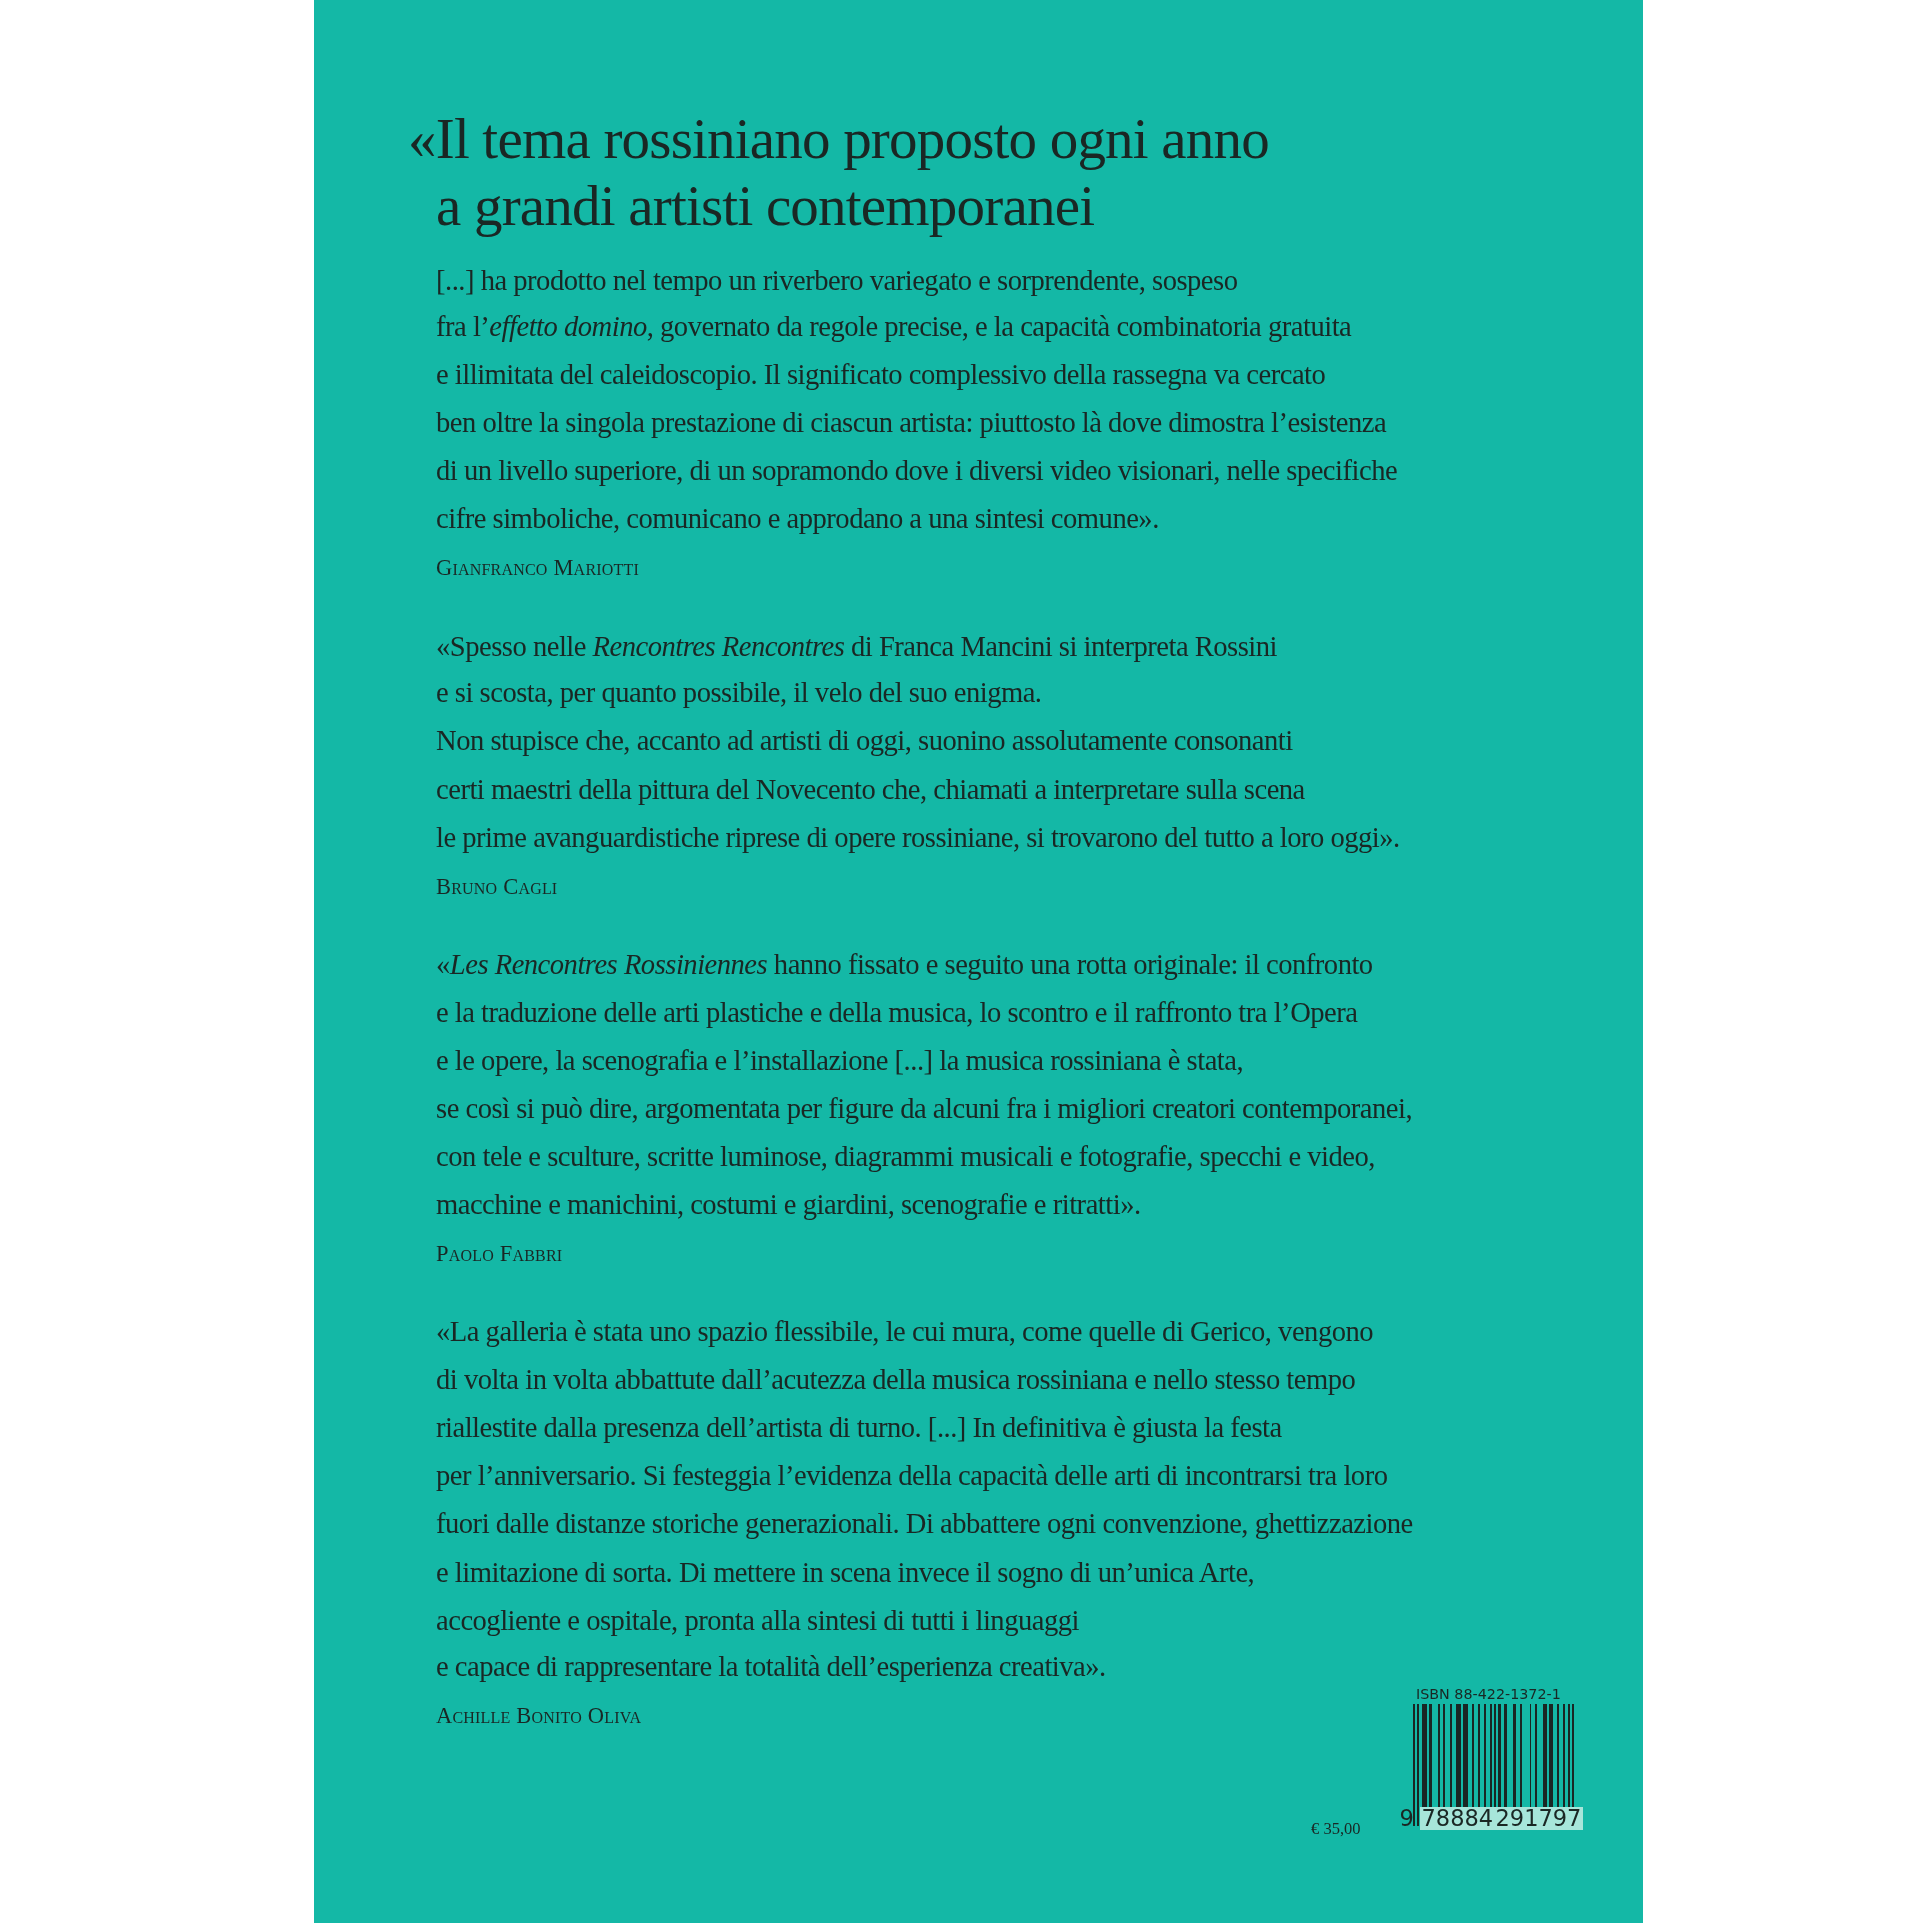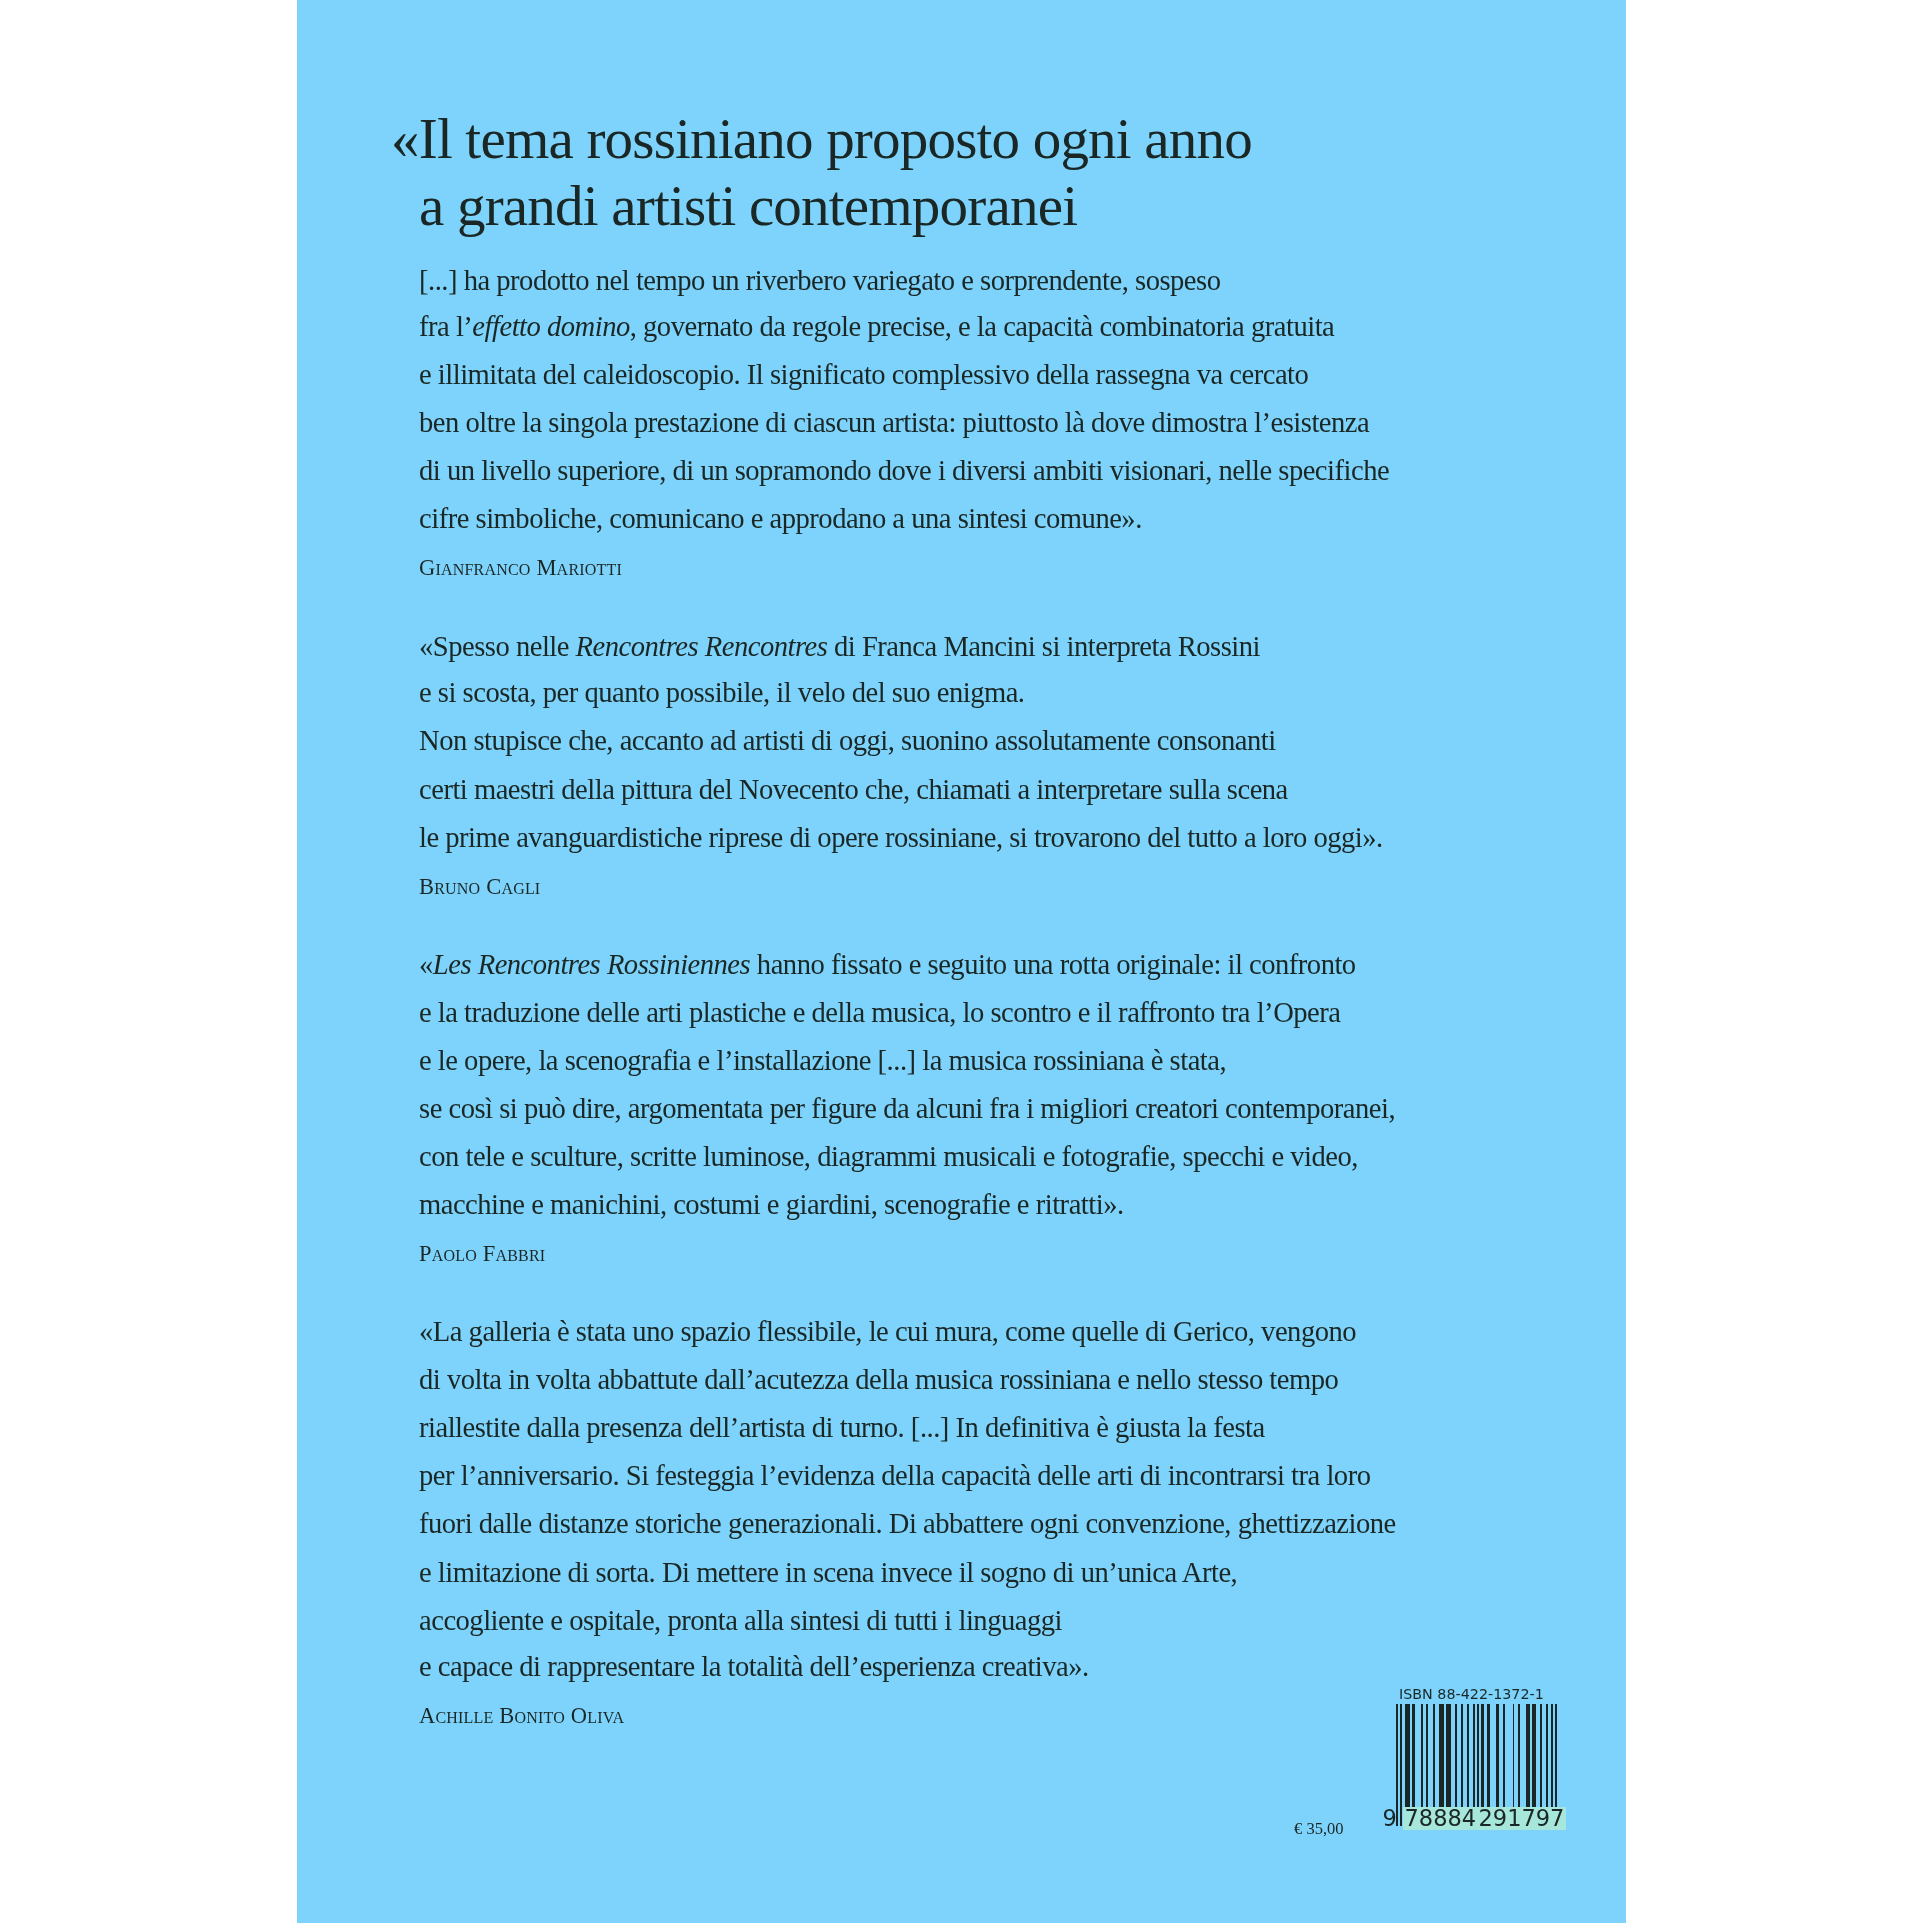--- a/index.html
+++ b/index.html
@@ -1,17 +1,17 @@
 <!DOCTYPE html>
 <html style="font-size:12px"><head>
 <meta charset="utf-8">
 <style>
   html, body { margin:0; padding:0; }
   body { width:1924px; height:1924px; background:#ffffff; position:relative; overflow:hidden; }
-  .cover { position:absolute; left:297px; top:0; width:1329px; height:1924px; background:#7dd3fc; }
+  .cover { position:absolute; left:314px; top:0; width:1329px; height:1924px; background:#14b8a6; }
   .ln { position:absolute; left:122px; white-space:nowrap; color:#1a2724; font-family:"Liberation Serif", "DejaVu Serif", serif; line-height:1; }
   .head { font-size:57px; letter-spacing:-0.8px; }
   .head.first { left:94px; }
   .body { font-size:28.6px; letter-spacing:-0.5px; }
   .author { font-size:22.5px; font-variant:small-caps; letter-spacing:0.2px; }
   .it { font-style:italic; }
   .isbn { position:absolute; left:1102px; top:1686px; font-family:"DejaVu Sans", sans-serif; font-size:14.3px; color:#1a2724; letter-spacing:0px; white-space:nowrap; }
   .barcode { position:absolute; left:1099px; top:1704px; width:161px; height:120px; display:flex; align-items:flex-start; }
   .barcode span { display:block; background:#1a2724; height:105px; margin-right:var(--gap); }
   .barcode span.g { height:122px; }
@@ -24,21 +24,21 @@
 <div class="cover">
 
   <div class="ln head first" style="top:110px">«Il tema rossiniano proposto ogni anno</div>
   <div class="ln head" style="top:177px">a grandi artisti contemporanei</div>
 
   <div>
     <div class="ln body" style="top:267px">[...] ha prodotto nel tempo un riverbero variegato e sorprendente, sospeso</div>
     <div class="ln body" style="top:313px"><span>fra l’</span><span class="it">effetto domino</span><span>, governato da regole precise, e la capacità combinatoria gratuita</span></div>
     <div class="ln body" style="top:361px">e illimitata del caleidoscopio. Il significato complessivo della rassegna va cercato</div>
     <div class="ln body" style="top:409px">ben oltre la singola prestazione di ciascun artista: piuttosto là dove dimostra l’esistenza</div>
-    <div class="ln body" style="top:457px">di un livello superiore, di un sopramondo dove i diversi ambiti visionari, nelle specifiche</div>
+    <div class="ln body" style="top:457px">di un livello superiore, di un sopramondo dove i diversi video visionari, nelle specifiche</div>
     <div class="ln body" style="top:505px">cifre simboliche, comunicano e approdano a una sintesi comune».</div>
     <div class="ln author" style="top:557px">Gianfranco Mariotti</div>
   </div>
 
   <div>
     <div class="ln body" style="top:633px"><span>«Spesso nelle </span><span class="it">Rencontres Rencontres</span><span> di Franca Mancini si interpreta Rossini</span></div>
     <div class="ln body" style="top:679px">e si scosta, per quanto possibile, il velo del suo enigma.</div>
     <div class="ln body" style="top:727px">Non stupisce che, accanto ad artisti di oggi, suonino assolutamente consonanti</div>
     <div class="ln body" style="top:776px">certi maestri della pittura del Novecento che, chiamati a interpretare sulla scena</div>
     <div class="ln body" style="top:824px">le prime avanguardistiche riprese di opere rossiniane, si trovarono del tutto a loro oggi».</div>

